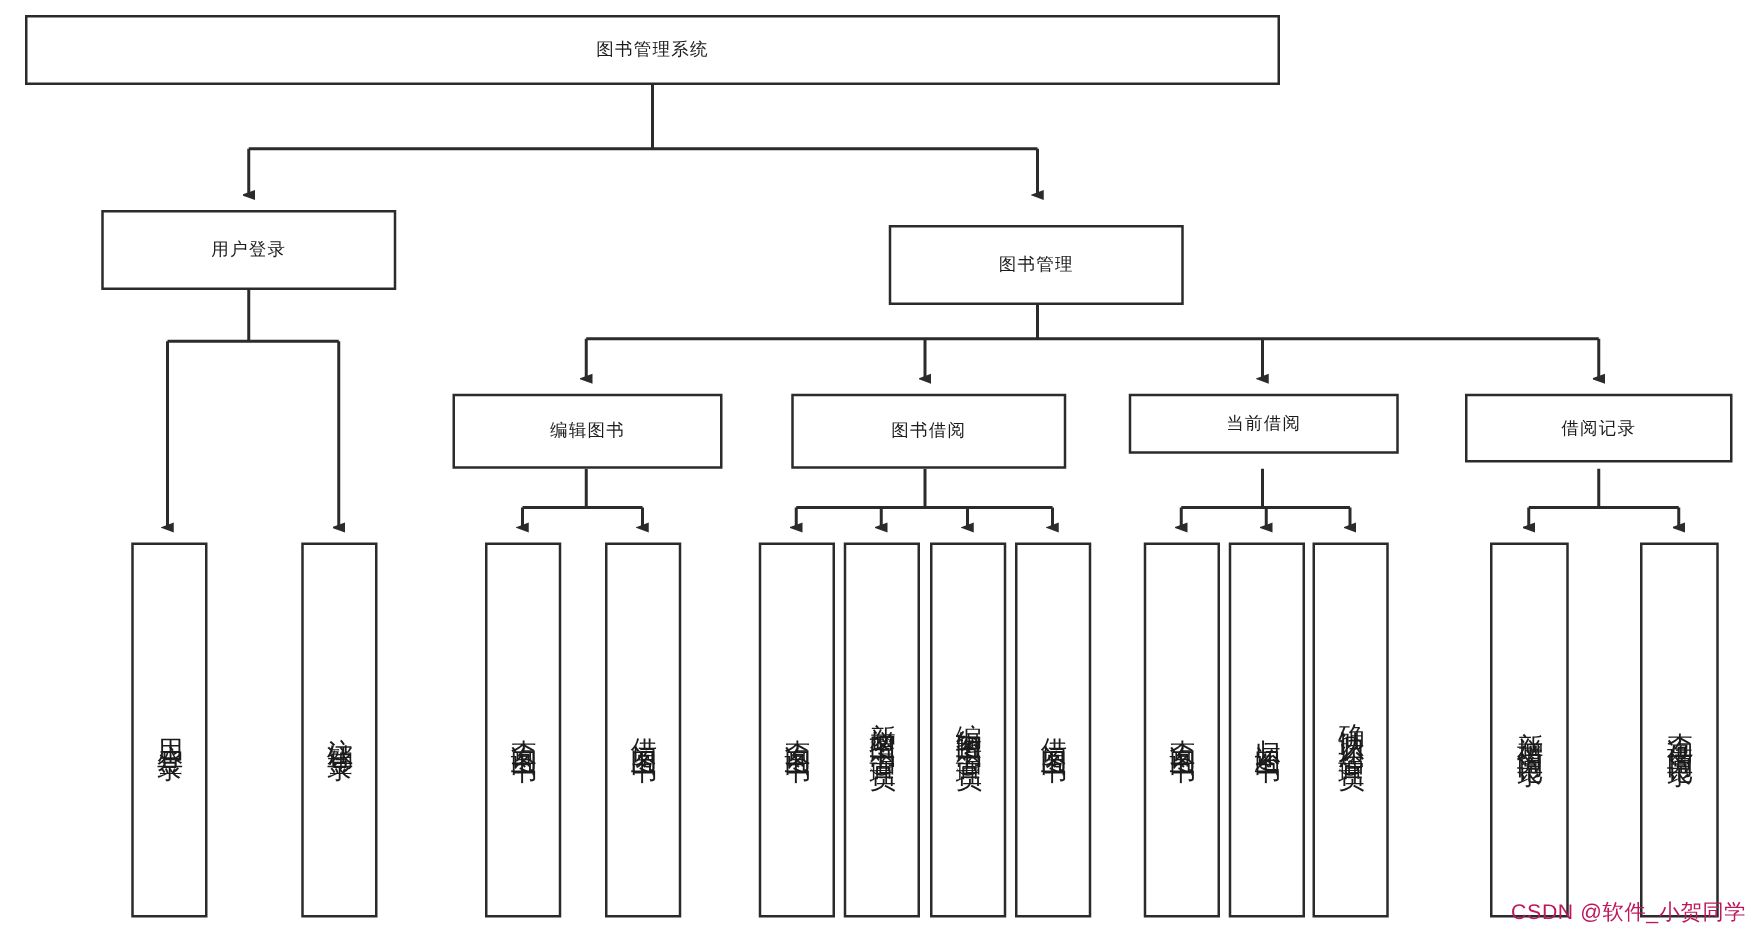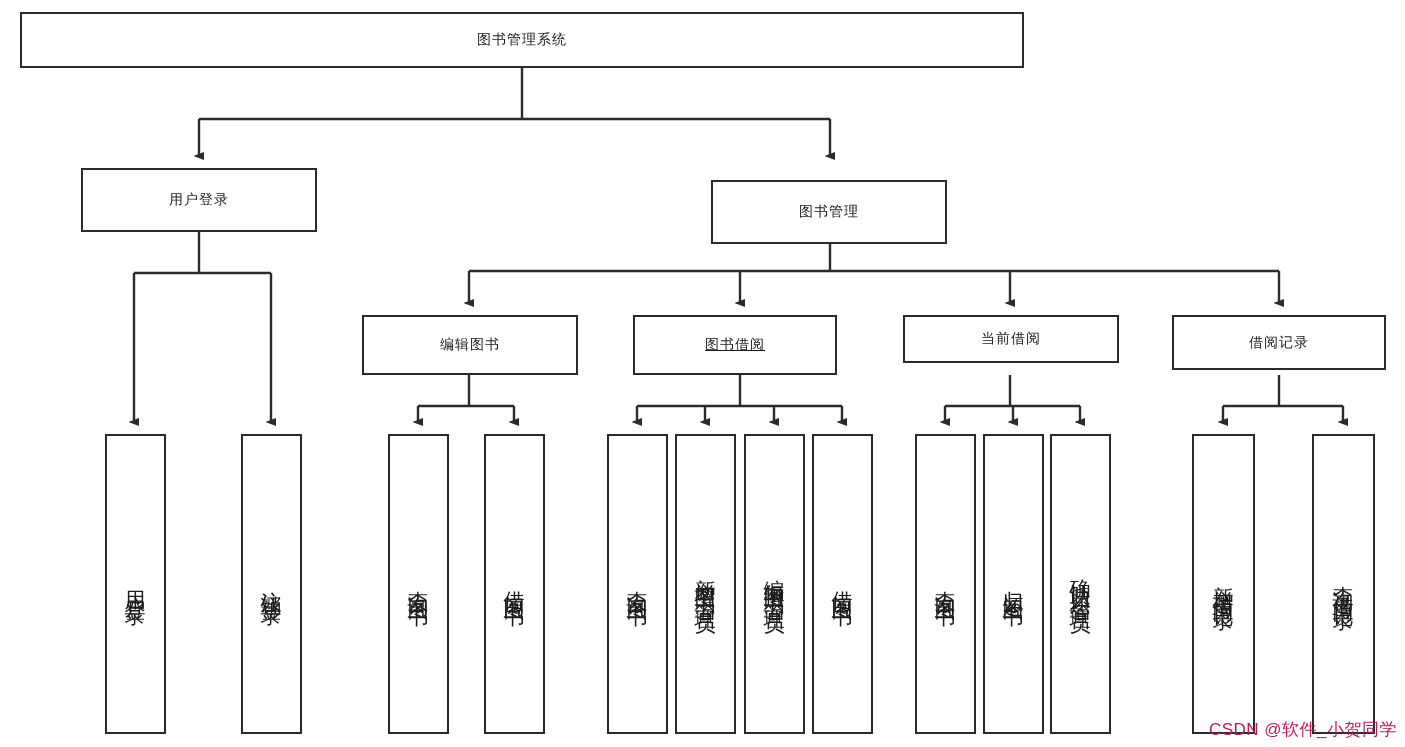--- a/index.html
+++ b/index.html
@@ -127,21 +127,21 @@
   <div class="node h" style="left: 81px; top: 168px; width: 236px; height: 64px;">
     <span>用户登录</span>
   </div>
   <div class="node h" style="left: 711px; top: 180px; width: 236px; height: 64px;">
     <span>图书管理</span>
   </div>
 
   <div class="node h" style="left: 362px; top: 315px; width: 216px; height: 60px;">
     <span>编辑图书</span>
   </div>
-  <div class="node h" style="left: 633px; top: 315px; width: 204px; height: 60px; text-decoration: underline;">
+  <div class="node h" style="left: 633px; top: 315px; width: 220px; height: 60px;">
     <span>图书借阅</span>
   </div>
   <div class="node h" style="left: 903px; top: 315px; width: 216px; height: 48px;">
     <span>当前借阅</span>
   </div>
   <div class="node h" style="left: 1172px; top: 315px; width: 214px; height: 55px; text-align: right;">
     <span>借阅记录</span>
   </div>
 
   <div class="node v" style="left: 105px; top: 434px; width: 61px; height: 300px;">

